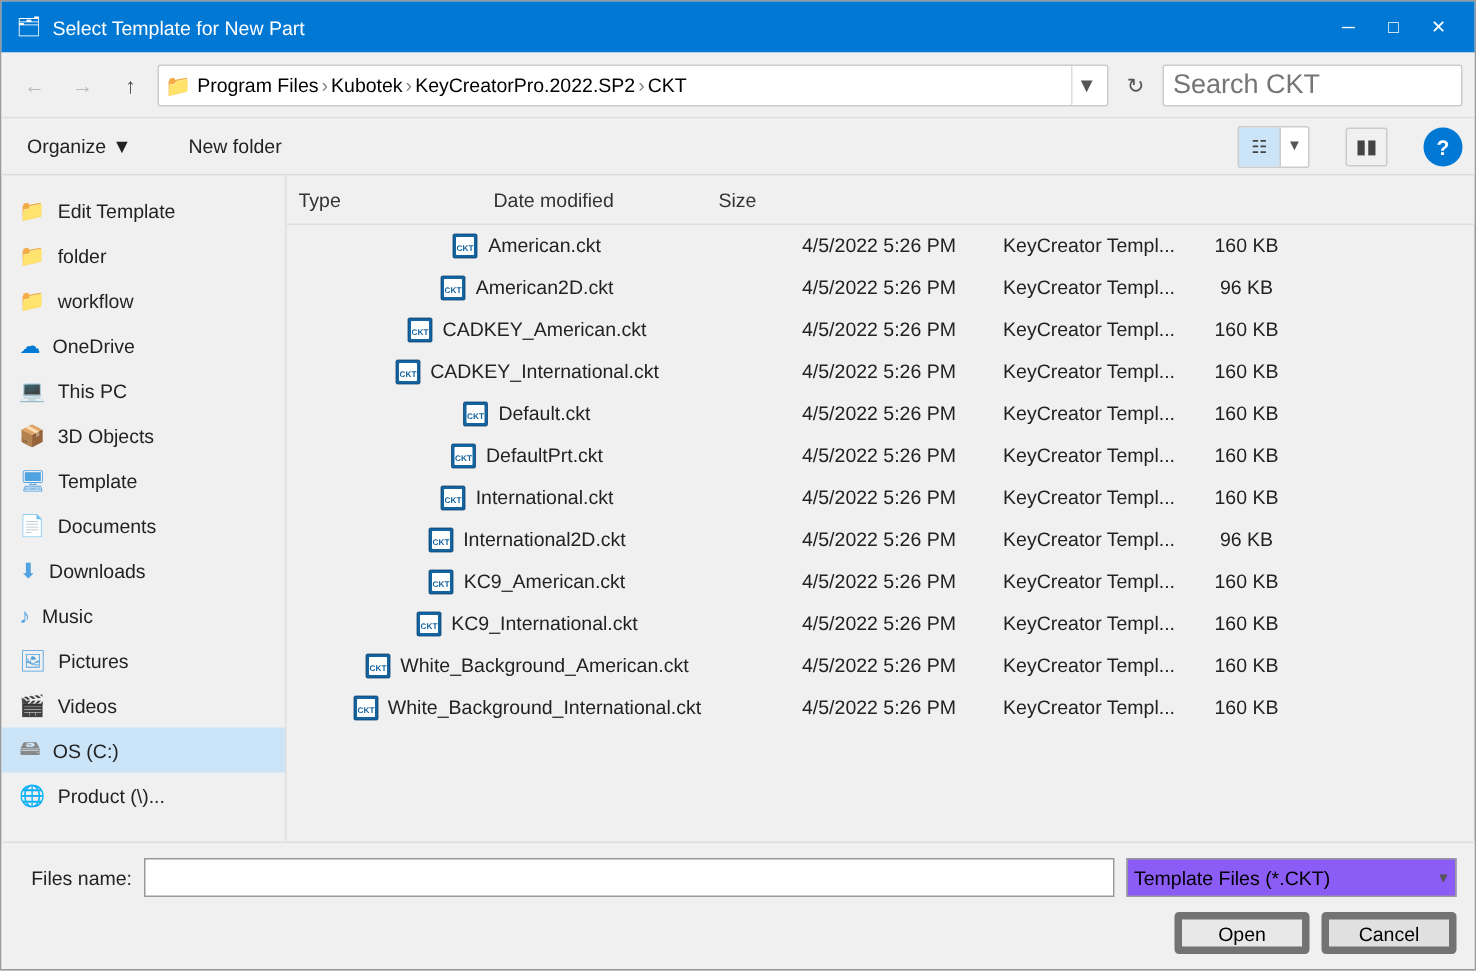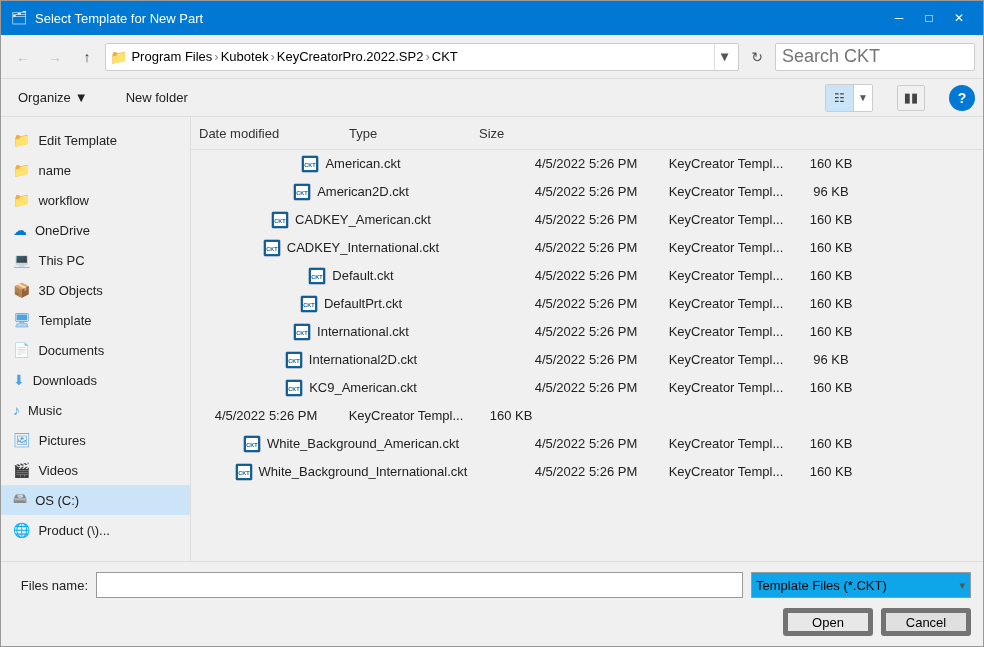--- a/index.html
+++ b/index.html
@@ -381,21 +381,21 @@
       height: 26px;
       border: 1px solid #999;
       background: white;
       padding: 0 4px;
       font-size: 13px;
       outline: none;
     }
     .file-type-select {
       height: 26px;
       border: 1px solid #999;
-      background: #0ea5e9;
+      background: #8b5cf6;
       padding: 0 4px;
       font-size: 13px;
       width: 220px;
       flex-shrink: 0;
       appearance: none;
       -webkit-appearance: none;
       display: flex;
       align-items: center;
       justify-content: space-between;
       cursor: pointer;
@@ -498,21 +498,21 @@
   <div class="content-area">
 
     <div class="sidebar">
 
     <div class="sidebar-item">
           <span class="icon" style="color: rgb(230, 168, 23);">📁</span>
           <span>Edit Template</span>
         </div>
         <div class="sidebar-item">
           <span class="icon" style="color: rgb(230, 168, 23);">📁</span>
-          <span>name</span>
+          <span>folder</span>
         </div>
         <div class="sidebar-item">
           <span class="icon" style="color: rgb(230, 168, 23);">📁</span>
           <span>workflow</span>
         </div>
         <div class="sidebar-item">
           <span class="icon" style="color: rgb(0, 120, 212);">☁</span>
           <span>OneDrive</span>
         </div>
         <div class="sidebar-item">
@@ -553,26 +553,26 @@
         </div>
         <div class="sidebar-item">
           <span class="icon" style="color: rgb(136, 136, 136);">🌐</span>
           <span>Product (\)...</span>
         </div>
       </div>
 
     <div class="file-area">
 
       <div class="column-headers">
+        <div class="col-header col-type">
+          <span>Type</span>
+        </div>
         <div class="col-header col-date">
           <span>Date modified</span>
         </div>
-        <div class="col-header col-type">
-          <span>Type</span>
-        </div>
         <div class="col-header col-size">
           <span>Size</span>
         </div>
       </div>
 
       <div class="file-list">
 
       <div class="file-row">
     <div class="file-cell name">
       <div class="ckt-icon">
@@ -702,20 +702,30 @@
     <text x="9" y="12" font-size="5.5" fill="#1464a0" text-anchor="middle" font-family="Arial" font-weight="bold">CKT</text>
   </svg>
               </div>
       <span>KC9_American.ckt</span>
     </div>
     <div class="file-cell date">4/5/2022 5:26 PM</div>
     <div class="file-cell type">KeyCreator Templ...</div>
     <div class="file-cell size">160 KB</div>
   </div>
           <div class="file-row">
+    <div class="file-cell name">
+      <div class="ckt-icon">
+                <svg viewBox="0 0 18 18" xmlns="http://www.w3.org/2000/svg">
+    <rect x="1" y="1" width="16" height="16" rx="1" fill="#1464a0" stroke="#0a3d6e" stroke-width="0.5"></rect>
+    <rect x="3" y="3" width="12" height="12" rx="0.5" fill="white"></rect>
+    <text x="9" y="12" font-size="5.5" fill="#1464a0" text-anchor="middle" font-family="Arial" font-weight="bold">CKT</text>
+  </svg>
+              </div>
+      <span>KC9_International.ckt</span>
+    </div>
     <div class="file-cell date">4/5/2022 5:26 PM</div>
     <div class="file-cell type">KeyCreator Templ...</div>
     <div class="file-cell size">160 KB</div>
   </div>
           <div class="file-row">
     <div class="file-cell name">
       <div class="ckt-icon">
                 <svg viewBox="0 0 18 18" xmlns="http://www.w3.org/2000/svg">
     <rect x="1" y="1" width="16" height="16" rx="1" fill="#1464a0" stroke="#0a3d6e" stroke-width="0.5"></rect>
     <rect x="3" y="3" width="12" height="12" rx="0.5" fill="white"></rect>

